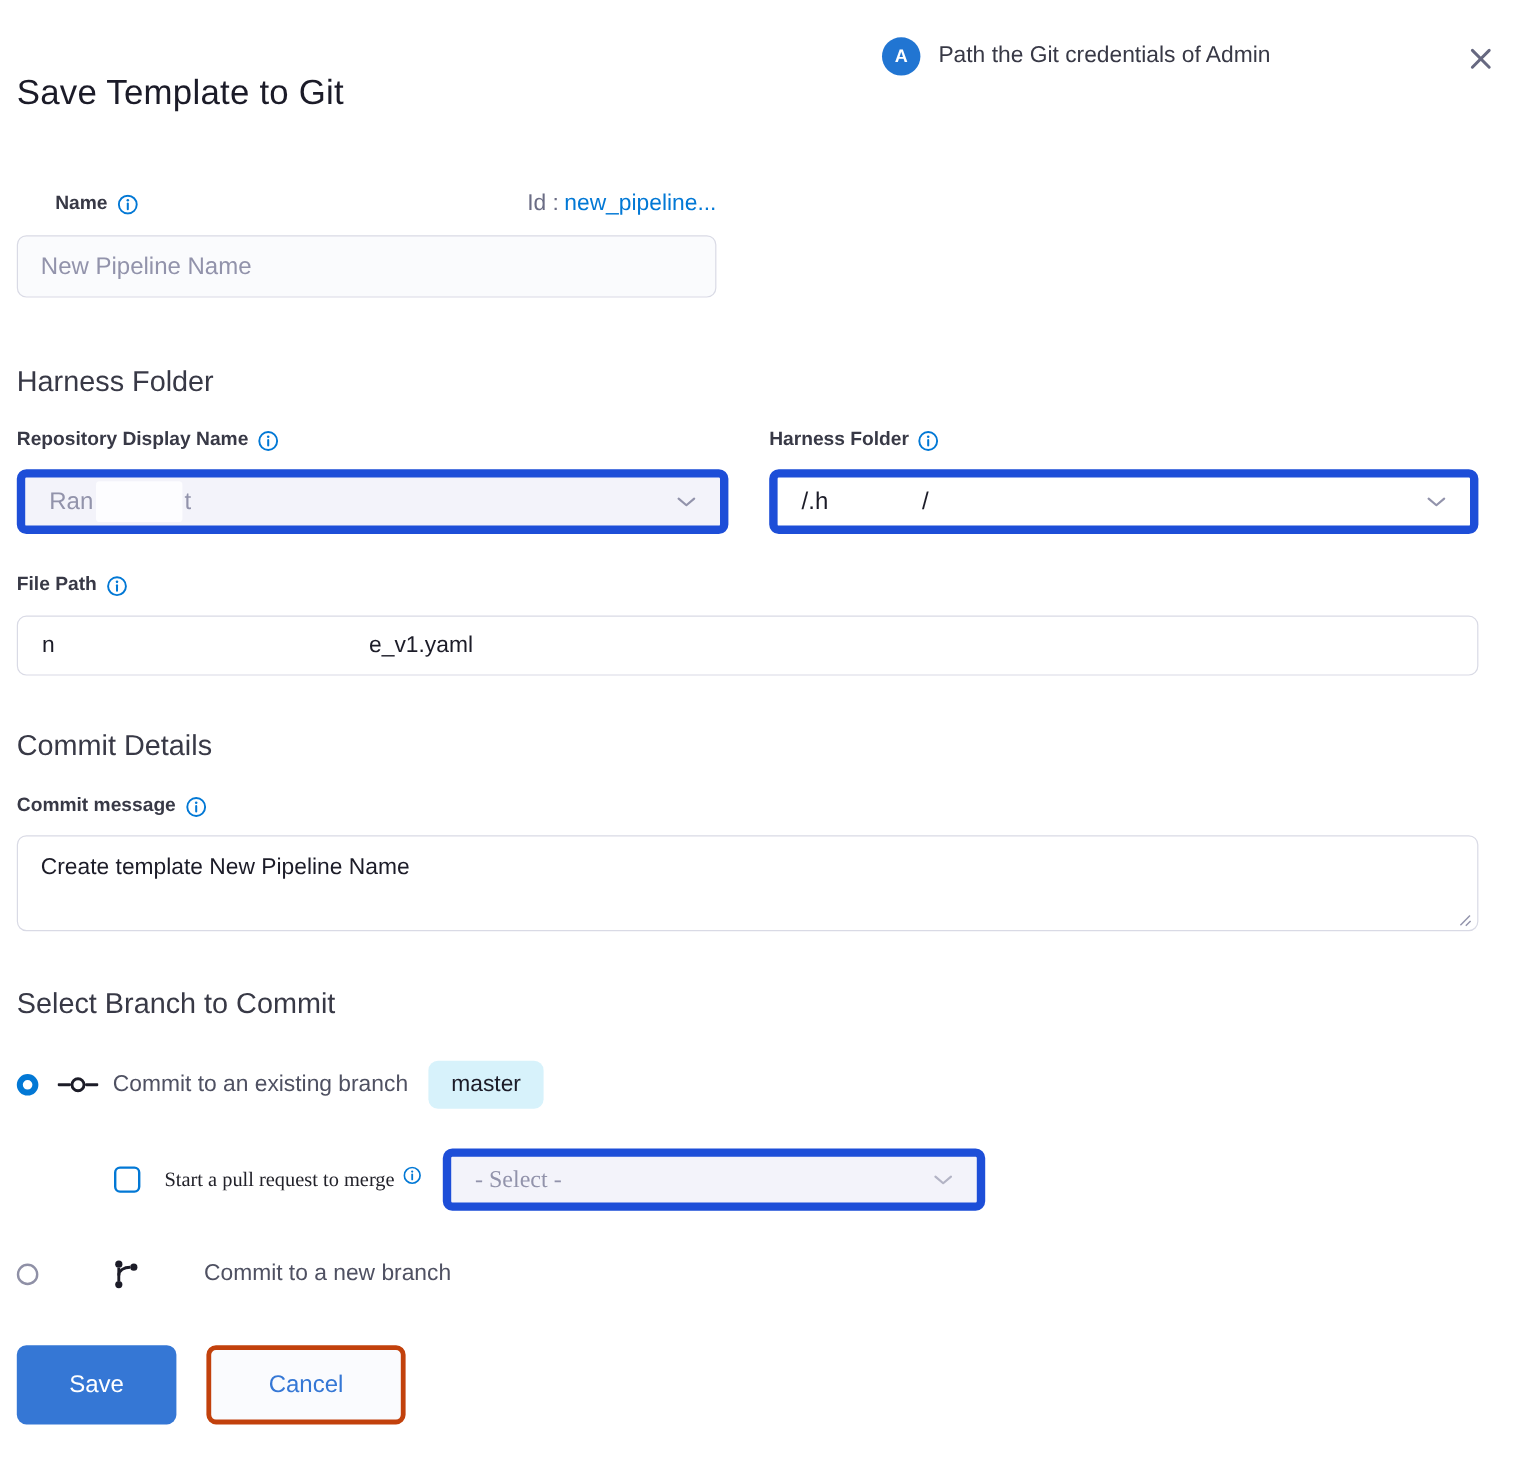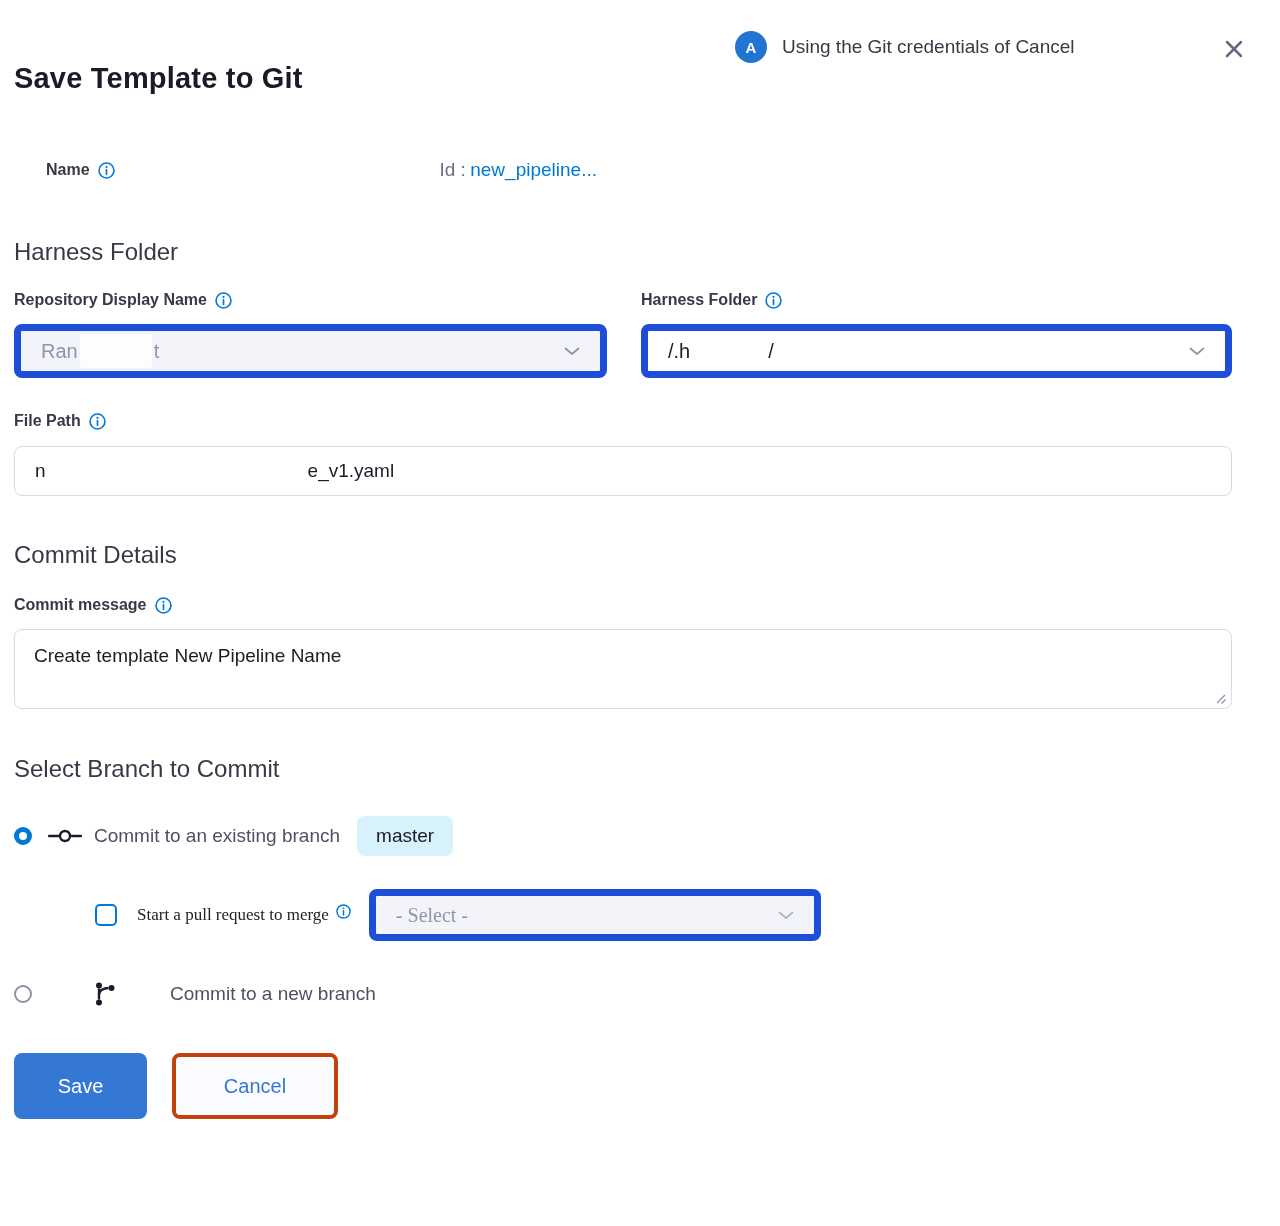--- a/index.html
+++ b/index.html
@@ -5,21 +5,21 @@
   * { margin:0; padding:0; box-sizing:border-box; }
   html,body { width:1280px; height:1226px; background:#ffffff; font-family:"Liberation Sans", sans-serif; overflow:hidden; }
   .page { position:relative; width:1280px; height:1226px; padding-left:14px; padding-right:48px; }
 
   
   .toast { position:absolute; top:31px; left:735px; display:flex; align-items:center; }
   .avatar { width:32px; height:32px; border-radius:50%; background:#2175d2; color:#fff; font-size:15px; font-weight:bold; display:flex; align-items:center; justify-content:center; }
   .toast-msg { margin-left:15px; font-size:19px; color:#383946; }
   .close-btn { position:absolute; top:36px; left:1221px; width:26px; height:26px; cursor:pointer; display:flex; align-items:center; justify-content:center; }
 
-  .title { padding-top:62px; font-size:29px; font-weight:bold; color:#1b1b28; letter-spacing:0.2px; }
+  .title { padding-top:62px; font-size:29px; font-weight:normal; color:#1b1b28; letter-spacing:0.2px; }
 
   .field-label { font-size:16px; font-weight:bold; color:#383946; display:flex; align-items:center; gap:8px; }
   .info-icon { display:inline-flex; cursor:pointer; }
 
   .name-block { margin-top:64px; width:583px; }
   .label-row { display:flex; justify-content:space-between; align-items:center;margin-left:32px; }
   .id-text { font-size:19px; color:#6b6d85; }
   .id-link { font-size:19px; color:#0278d5; cursor:pointer; }
 
   .text-input { border:1px solid #d9dae5; border-radius:8px; background:#fafbfd; font-family:"Liberation Sans", sans-serif; }
@@ -78,21 +78,21 @@
   .btn-save { width:133px; background:#3577d5; color:#ffffff; font-weight:500; }
   .btn-cancel { margin-left:25px; width:166px; background:#fafbfe; color:#3577d5; border:4px solid #c2410c; }
 </style>
 </head>
 <body>
 
 <div class="page">
 
   <div class="toast">
     <div class="avatar">A</div>
-    <div class="toast-msg">Using the Git credentials of Cancel</div>
+    <div class="toast-msg">Path the Git credentials of Admin</div>
   </div>
   <div class="close-btn">
     <svg width="24" height="24" viewBox="0 0 24 24">
         <line x1="5" y1="5" x2="19" y2="19" stroke="#676981" stroke-width="2.5" stroke-linecap="round"></line>
         <line x1="19" y1="5" x2="5" y2="19" stroke="#676981" stroke-width="2.5" stroke-linecap="round"></line>
       </svg>
   </div>
 
   <div class="title">Save Template to Git</div>
 
@@ -106,20 +106,21 @@
               <circle cx="8" cy="4.6" r="1" fill="#0278d5"></circle>
               <line x1="8" y1="7.2" x2="8" y2="11.6" stroke="#0278d5" stroke-width="1.6" stroke-linecap="round"></line>
             </svg>
         </span>
       </div>
       <div>
         <span class="id-text">Id :</span>
         <span class="id-link">new_pipeline...</span>
       </div>
     </div>
+    <input class="text-input name-input" type="text" placeholder="New Pipeline Name" style="">
   </div>
 
   <div class="section-heading hf-heading">Harness Folder</div>
 
   <div class="grid-row">
     <div class="col-left">
       <div class="field-label">
         <span>Repository Display Name</span>
         <span class="info-icon">
           <svg width="17" height="17" viewBox="0 0 16 16">

